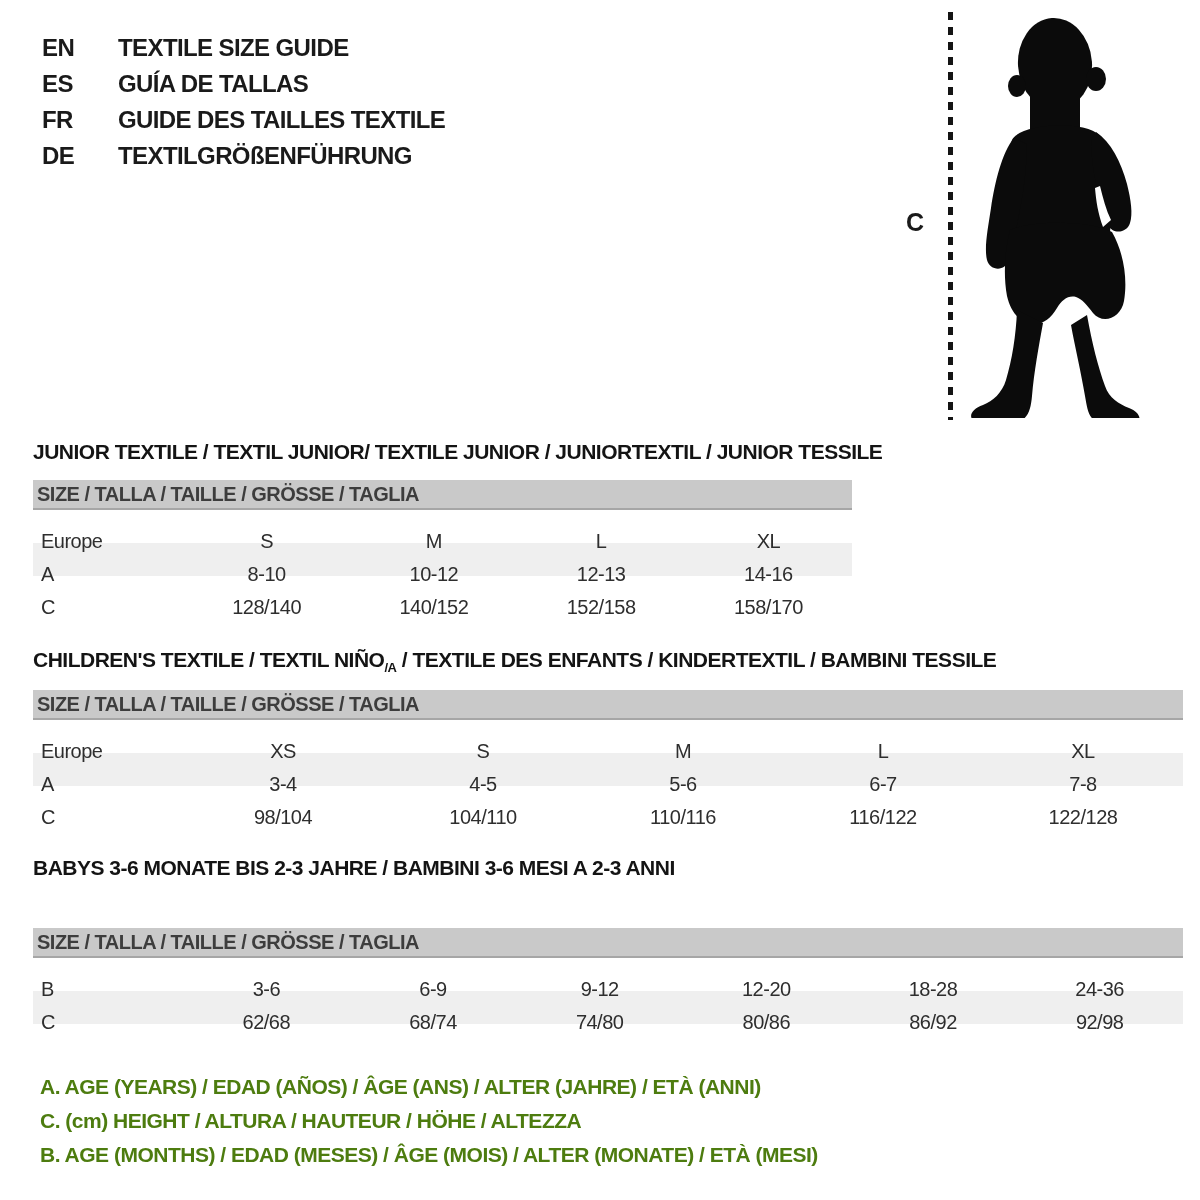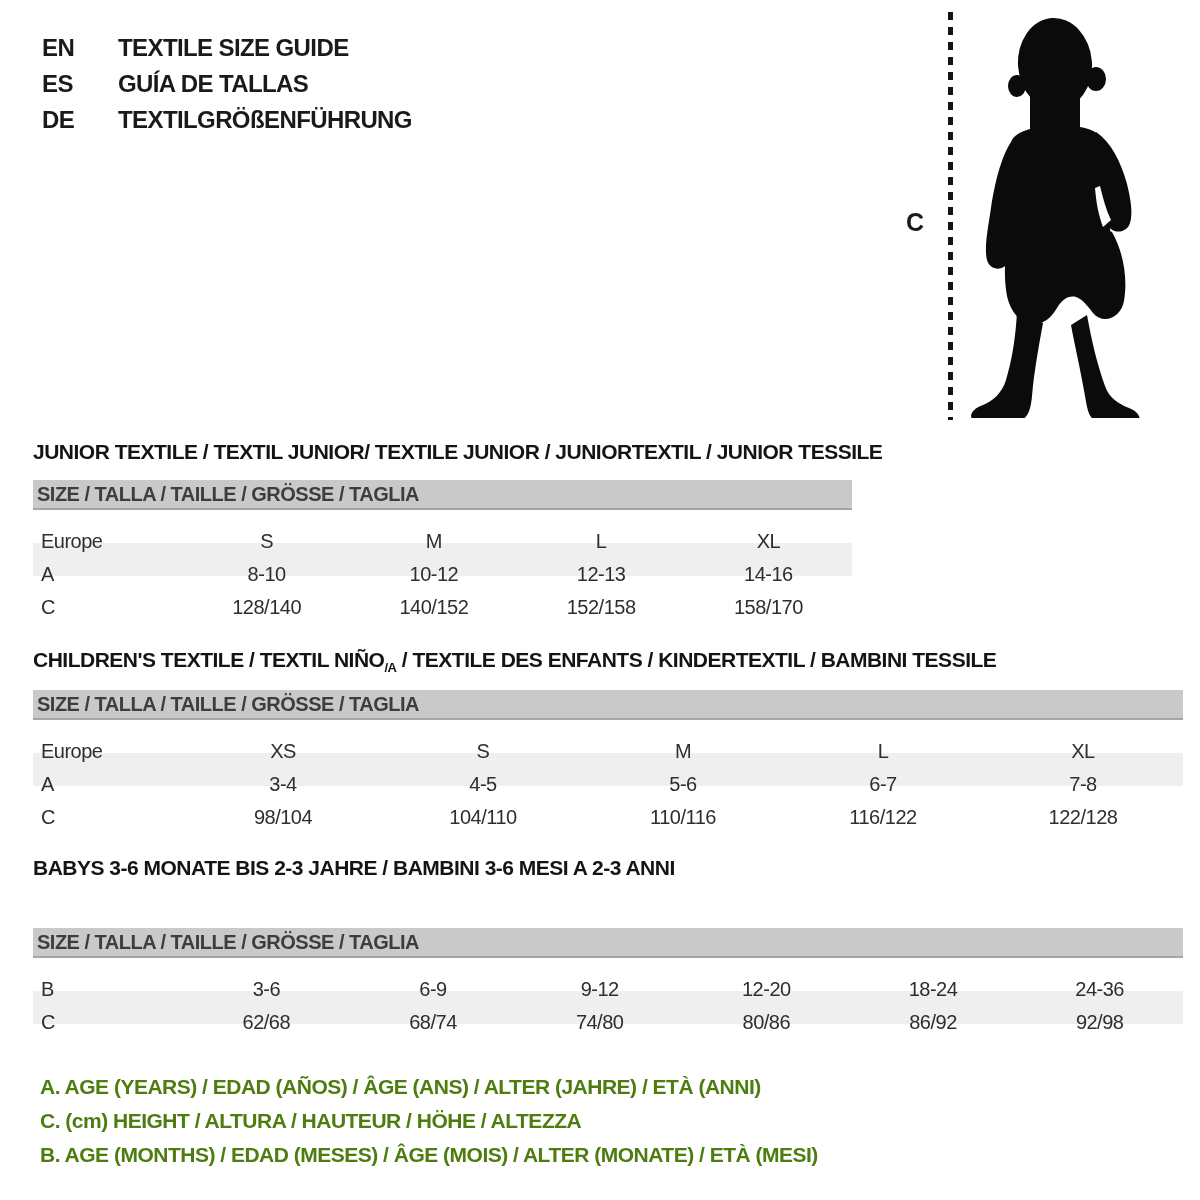--- a/index.html
+++ b/index.html
@@ -50,20 +50,24 @@
 <div class="page">
 
   <div class="lang-block">
       <div class="lang-row">
         <span class="lang-code">EN</span>
         <span class="lang-title">TEXTILE SIZE GUIDE</span>
       </div>
       <div class="lang-row">
         <span class="lang-code">ES</span>
         <span class="lang-title">GUÍA DE TALLAS</span>
+      </div>
+      <div class="lang-row">
+        <span class="lang-code">FR</span>
+        <span class="lang-title">GUIDE DES TAILLES TEXTILE</span>
       </div>
       <div class="lang-row">
         <span class="lang-code">DE</span>
         <span class="lang-title">TEXTILGRÖßENFÜHRUNG</span>
       </div>
     </div>
 
   <div class="dash-line"></div>
   <div class="fig-c-label">C</div>
   <svg class="toddler" width="180" height="404" viewBox="0 0 180 404">
@@ -155,21 +159,21 @@
       </div>
     <div class="tbl">
       <div class="tbl-header">SIZE / TALLA / TAILLE / GRÖSSE / TAGLIA</div>
       <div class="tbl-body">
           <div class="trow" style="grid-template-columns: 150px repeat(6, 1fr);">
             <div class="tcell tlabel">B</div>
             <div class="tcell">3-6</div>
             <div class="tcell">6-9</div>
             <div class="tcell">9-12</div>
             <div class="tcell">12-20</div>
-            <div class="tcell">18-24</div>
+            <div class="tcell">18-28</div>
             <div class="tcell">24-36</div>
           </div>
           <div class="trow" style="grid-template-columns: 150px repeat(6, 1fr);">
             <div class="tcell tlabel">C</div>
             <div class="tcell">62/68</div>
             <div class="tcell">68/74</div>
             <div class="tcell">74/80</div>
             <div class="tcell">80/86</div>
             <div class="tcell">86/92</div>
             <div class="tcell">92/98</div>

